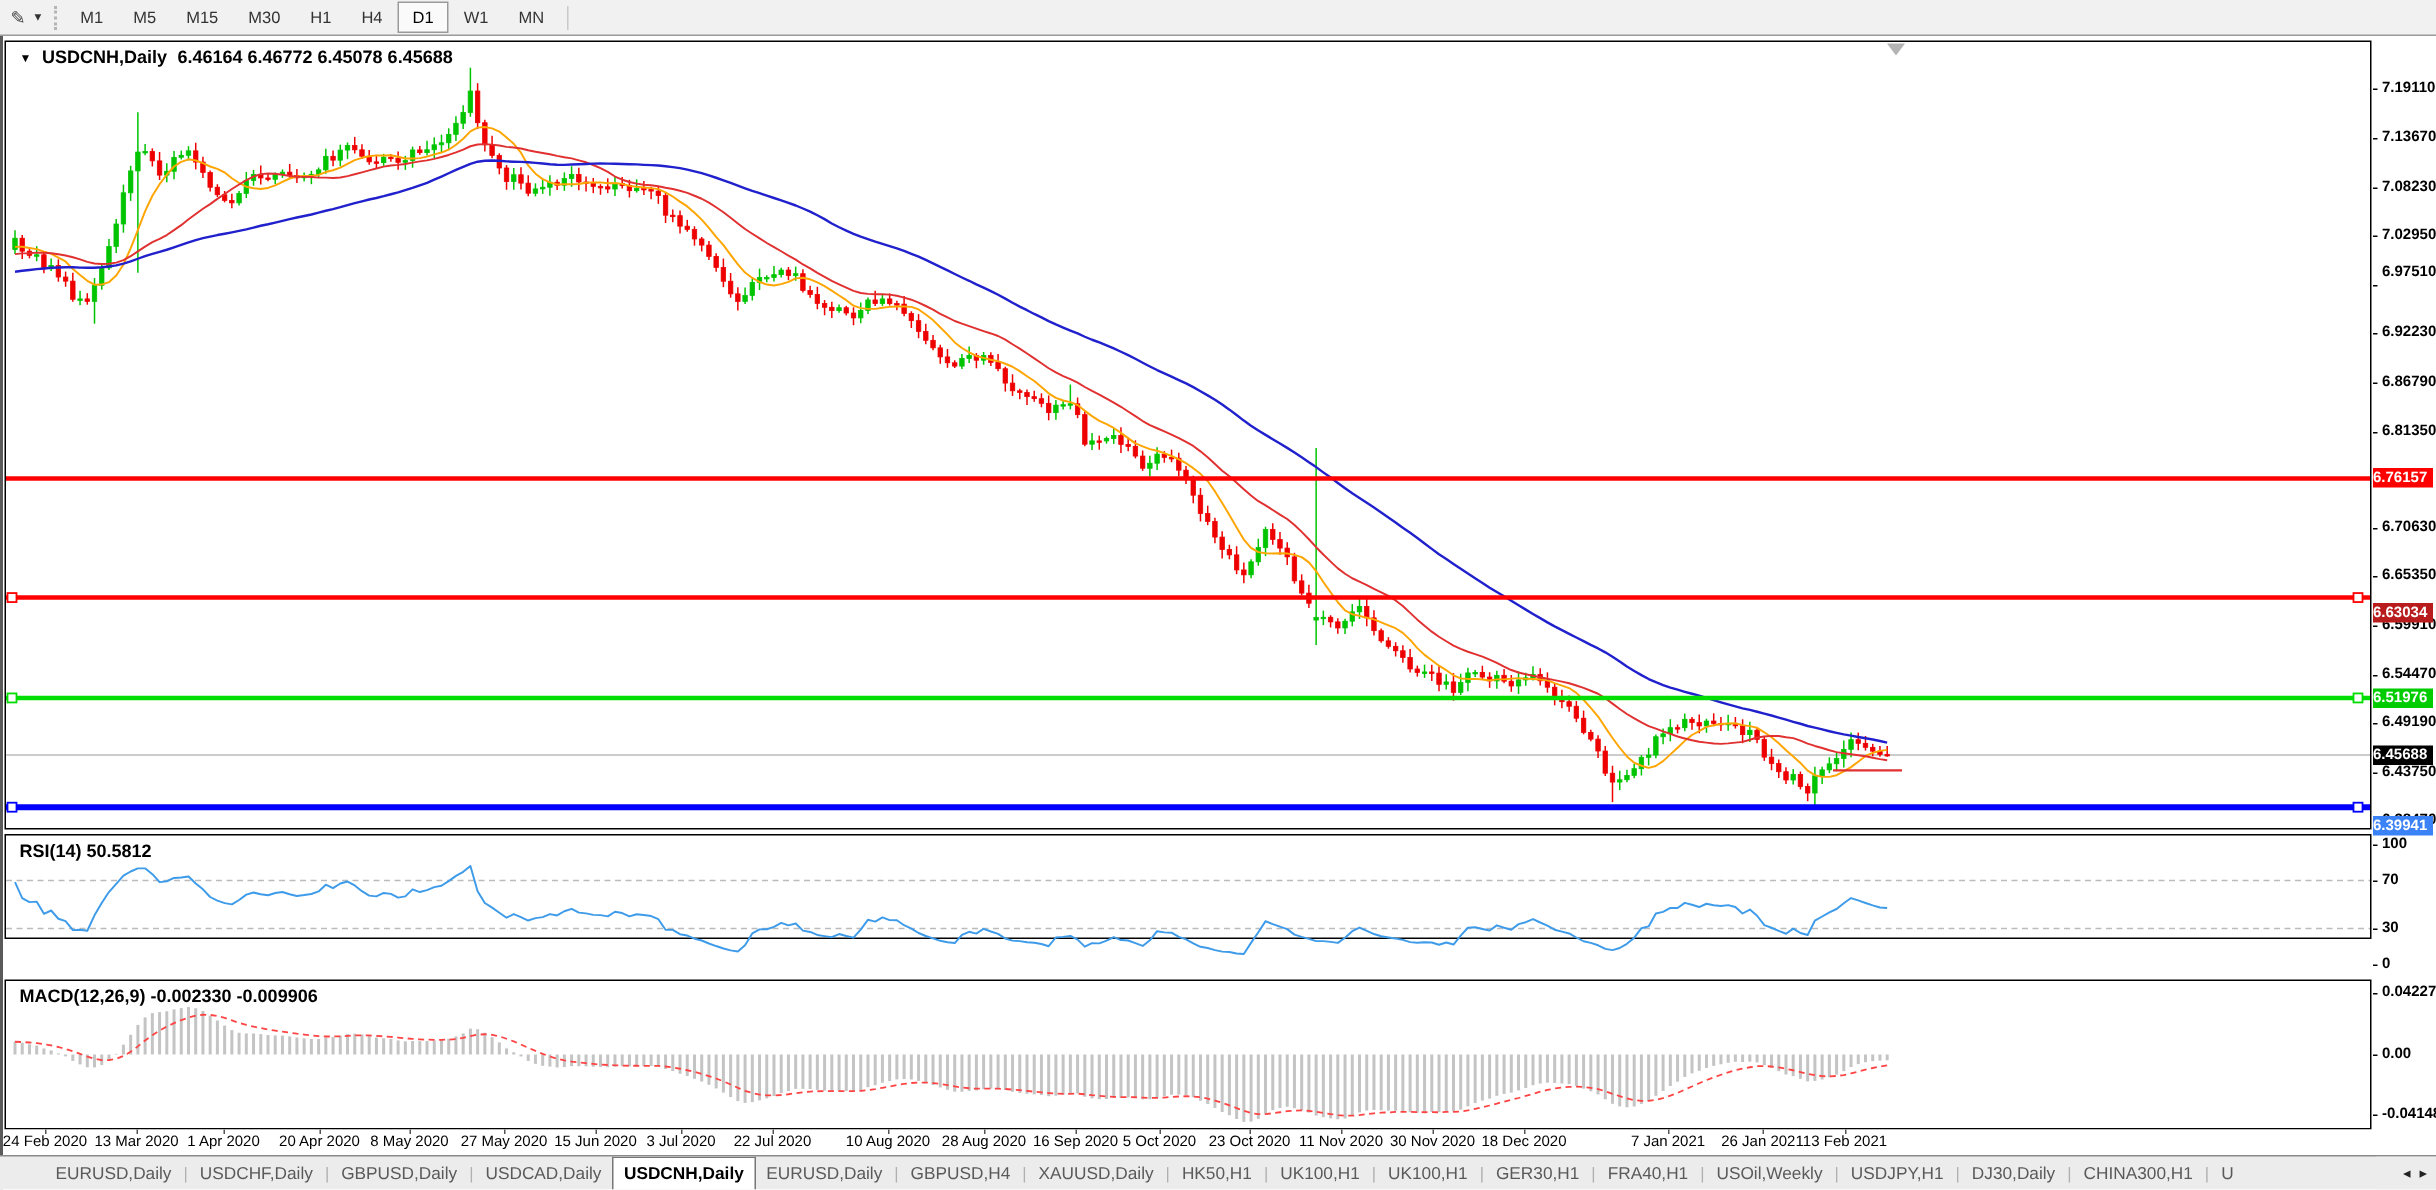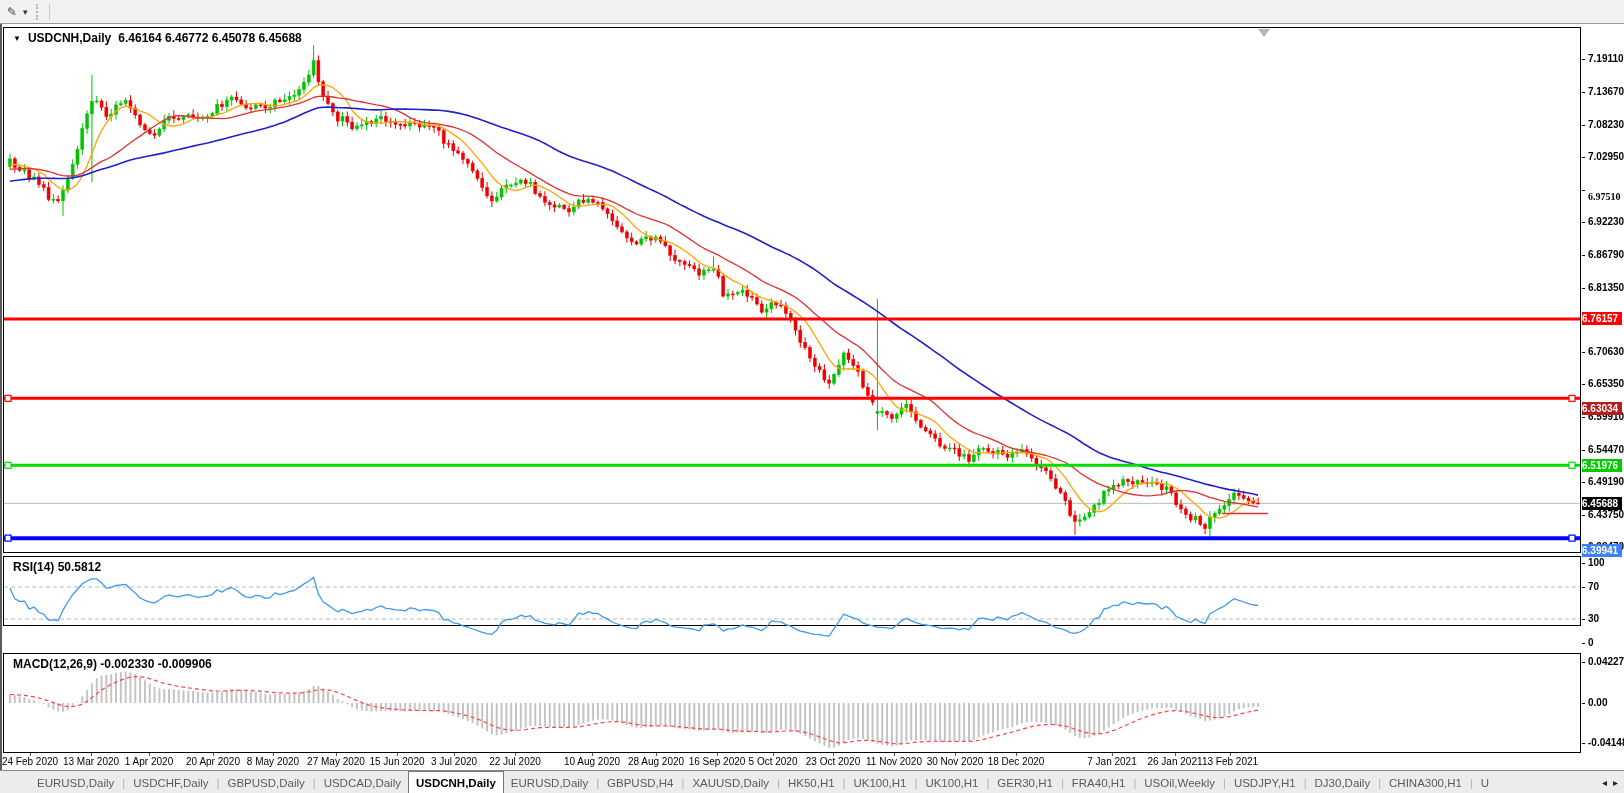--- a/index.html
+++ b/index.html
@@ -51,20 +51,31 @@
 </style>
 </head>
 <body>
 
 <div id="app">
 
   <div id="toolbar">
     <span class="tool-icon">✎</span>
     <span class="tool-caret">▾</span>
     <span class="grip"></span>
+    <div id="tf-buttons" style="display:flex;align-items:center;">
+        <div class="tf-btn">M1</div>
+        <div class="tf-btn">M5</div>
+        <div class="tf-btn">M15</div>
+        <div class="tf-btn">M30</div>
+        <div class="tf-btn">H1</div>
+        <div class="tf-btn">H4</div>
+        <div class="tf-btn active">D1</div>
+        <div class="tf-btn">W1</div>
+        <div class="tf-btn">MN</div>
+      </div>
     <span class="tb-sep"></span>
   </div>
 
   <div class="edge-line"></div>
 
   <div id="main-pane" class="pane">
     <div class="pane-label" id="chart-title">
       <span class="tri">▼</span>
       <span>USDCNH,Daily</span>
       <span>6.46164 6.46772 6.45078 6.45688</span>
@@ -888,21 +899,21 @@
   <div id="price-axis">
       <div class="ydash" style="top: 32px;"></div>
       <div class="ytick" style="top: 26px;">7.19110</div>
       <div class="ydash" style="top: 64.9229px;"></div>
       <div class="ytick" style="top: 58.9229px;">7.13670</div>
       <div class="ydash" style="top: 97.8458px;"></div>
       <div class="ytick" style="top: 91.8458px;">7.08230</div>
       <div class="ydash" style="top: 129.8px;"></div>
       <div class="ytick" style="top: 123.8px;">7.02950</div>
       <div class="ydash" style="top: 162.723px;"></div>
-      <div class="ytick" style="top: 164px; font-family: Liberation Serif, serif;">6.97510</div>
+      <div class="ytick" style="top: 149px;">6.97510</div>
       <div class="ydash" style="top: 194.678px;"></div>
       <div class="ytick" style="top: 188.678px;">6.92230</div>
       <div class="ydash" style="top: 227.601px;"></div>
       <div class="ytick" style="top: 221.601px;">6.86790</div>
       <div class="ydash" style="top: 260.524px;"></div>
       <div class="ytick" style="top: 254.524px;">6.81350</div>
       <div class="ydash" style="top: 325.401px;"></div>
       <div class="ytick" style="top: 319.401px;">6.70630</div>
       <div class="ydash" style="top: 357.356px;"></div>
       <div class="ytick" style="top: 351.356px;">6.65350</div>

